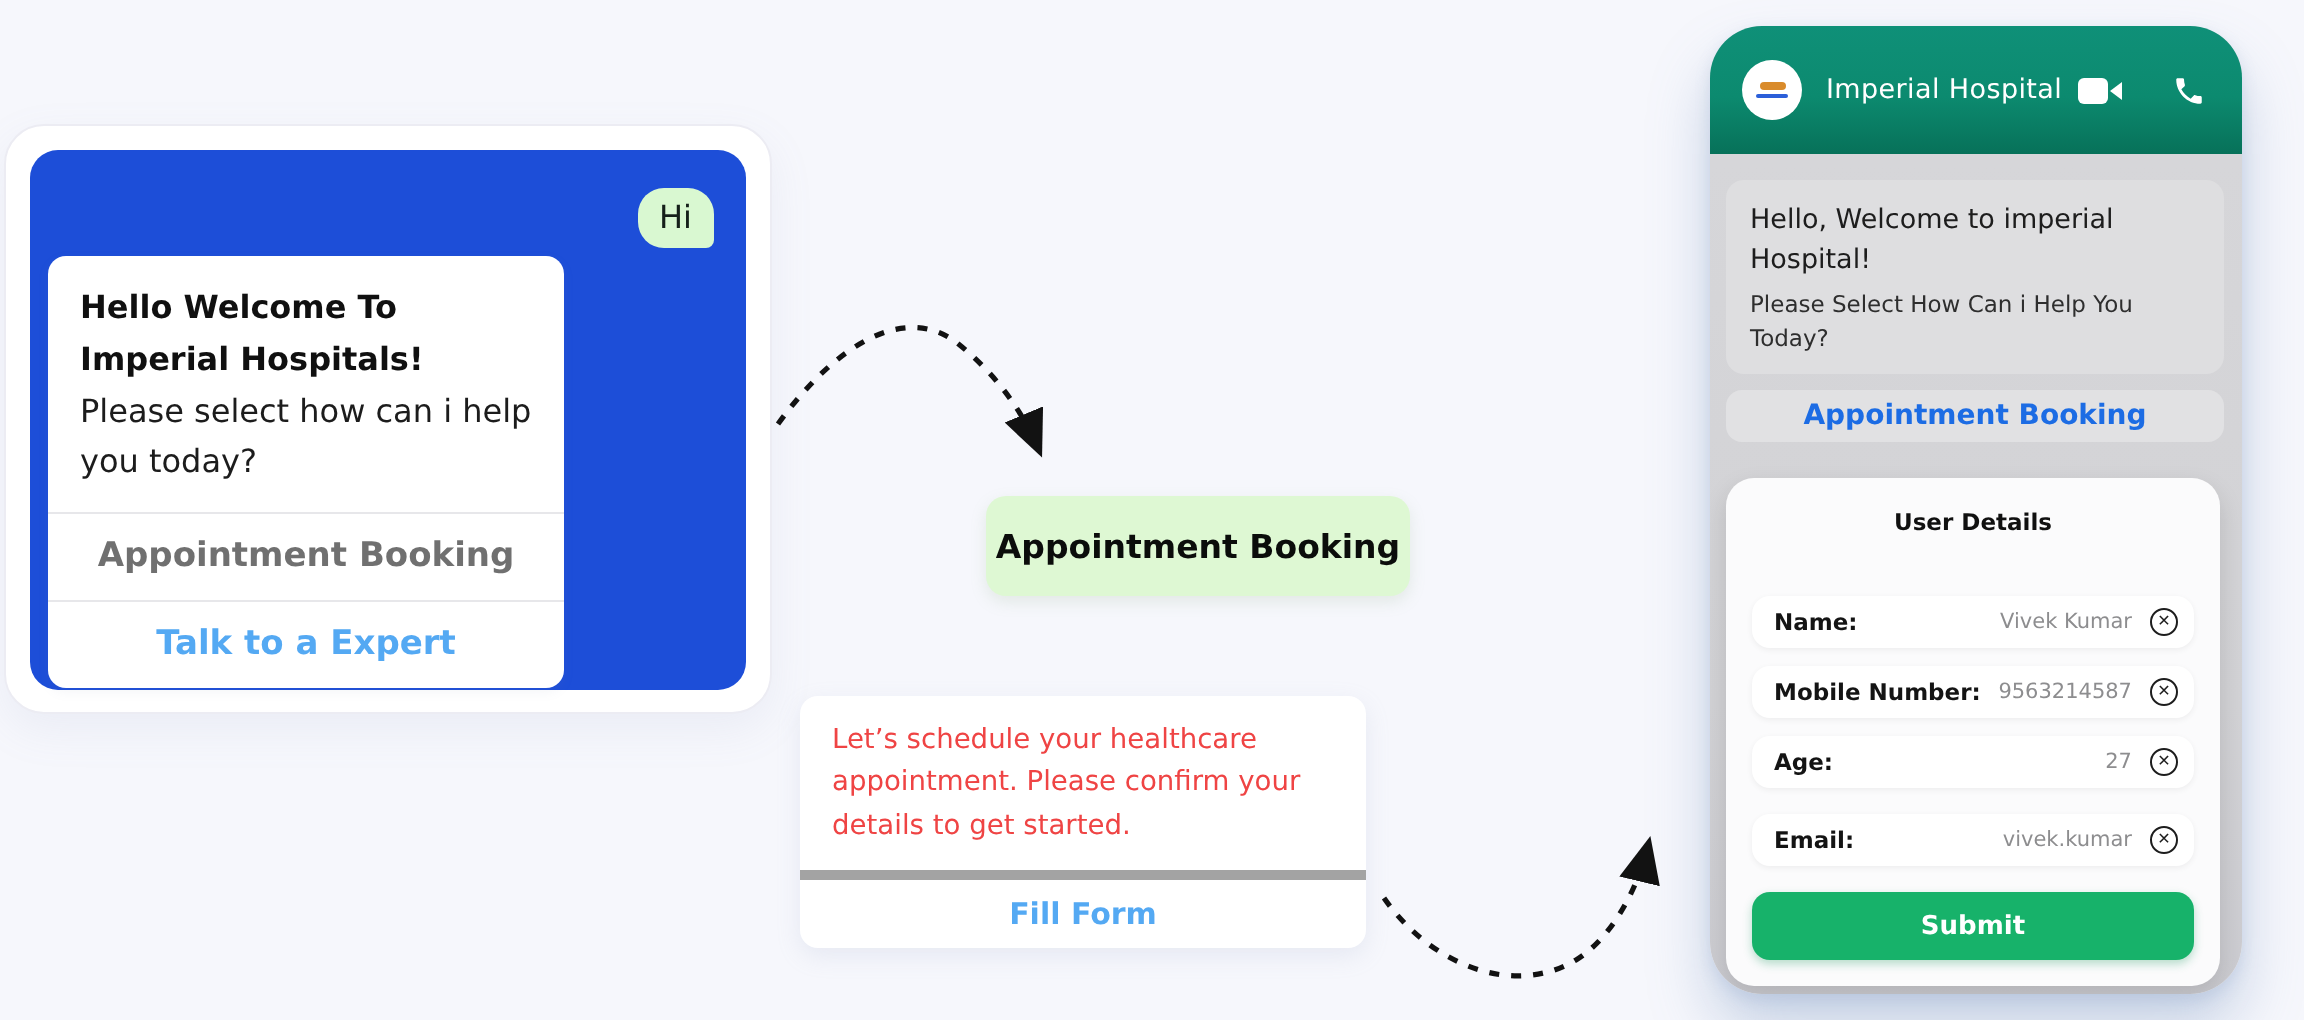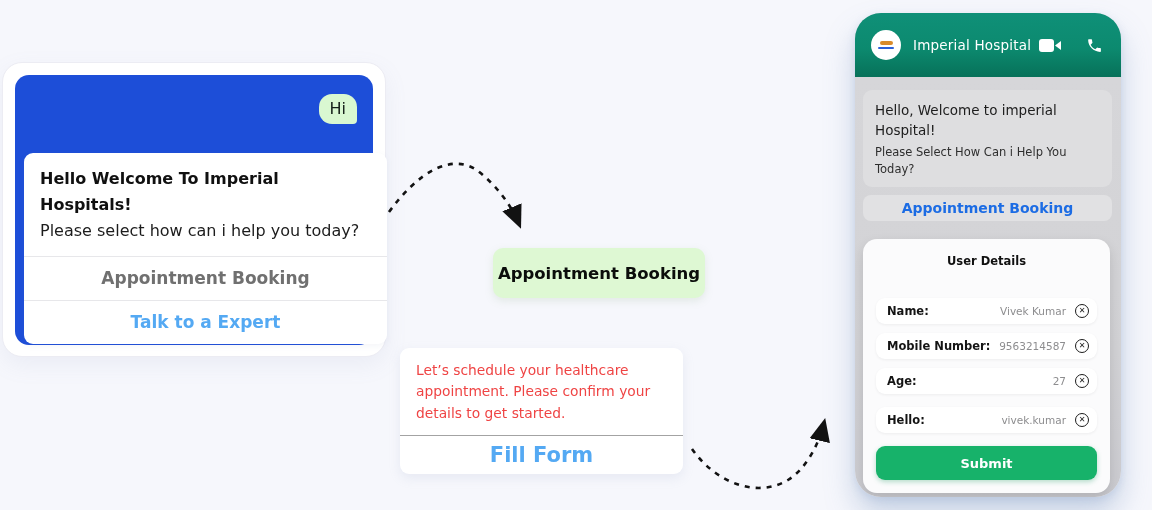--- a/index.html
+++ b/index.html
@@ -24,24 +24,23 @@
     position:absolute; left:12px; top:12px; right:12px; bottom:11px;
     background:#1d4ed8; border-radius:14px;
   }
   .hi-bubble {
     position:absolute; top:19px; right:16px;
     background:#d9f8d1; color:#15201a;
     font-size:16px; padding:5px 11px 6px;
     border-radius:13px 13px 4px 13px;
   }
   .bot-card {
-    position:absolute; left:9px; top:53px; width:363px;
+    position:absolute; left:9px; top:53px; width:258px;
     background:#ffffff; border-radius:9px; overflow:hidden;
     box-shadow:0 2px 6px rgba(120,130,160,0.08);
-    margin-top:25px;
   }
   .bot-card-text { padding:13px 16px 12px; }
   .bot-title { font-weight:bold; font-size:16px; line-height:1.6; color:#101010; }
   .bot-body  { font-size:16px; line-height:1.55; color:#1c1c1c; margin-top:2px; }
   .option-row {
     border-top:1px solid #e7e7ea; height:44px;
     display:flex; align-items:center; justify-content:center;
     font-weight:bold; font-size:17px; cursor:pointer;
   }
   .option-gray { color:#707070; }
@@ -57,23 +56,23 @@
   }
 
   
   .confirm-card {
     position:absolute; left:400px; top:348px; width:283px;
     background:#ffffff; border-radius:9px; overflow:hidden;
     box-shadow:0 4px 12px rgba(150,160,190,0.16);
   }
   .confirm-text { padding:12px 16px 11px; font-size:13.8px; line-height:1.55; color:#ef4444; }
   .confirm-action {
-    border-top:1px solid #a3a3a3; height:39px;
-    display:flex; align-items:center; justify-content:center;
-    font-weight:bold; font-size:21px; color:#54a9f3; cursor:pointer;text-align:center;
+    border-top:5px solid #a3a3a3; height:39px;
+    display:flex; align-items:center; justify-content:center;
+    font-weight:bold; font-size:15px; color:#54a9f3; cursor:pointer;text-align:center;
   }
 
   
   .phone {
     position:absolute; left:855px; top:13px; width:266px; height:484px;
     background:linear-gradient(180deg,#d7d7da 0%,#d2d2d5 70%,#cbcbd0 100%);
     border-radius:26px;
     box-shadow:0 18px 30px rgba(110,140,185,0.35), 0 3px 8px rgba(110,140,185,0.18);
     overflow:hidden;
   }
@@ -216,21 +215,21 @@
           <span class="clear-icon">✕</span>
         </div>
 
         <div class="field-row">
           <span class="field-label">Age:</span>
           <span class="field-value">27</span>
           <span class="clear-icon">✕</span>
         </div>
 
         <div class="field-row gap">
-          <span class="field-label">Hello:</span>
+          <span class="field-label">Email:</span>
           <span class="field-value">vivek.kumar</span>
           <span class="clear-icon">✕</span>
         </div>
 
         <div class="submit-btn">Submit</div>
       </div>
     </div>
   </div>
 
 </div>

